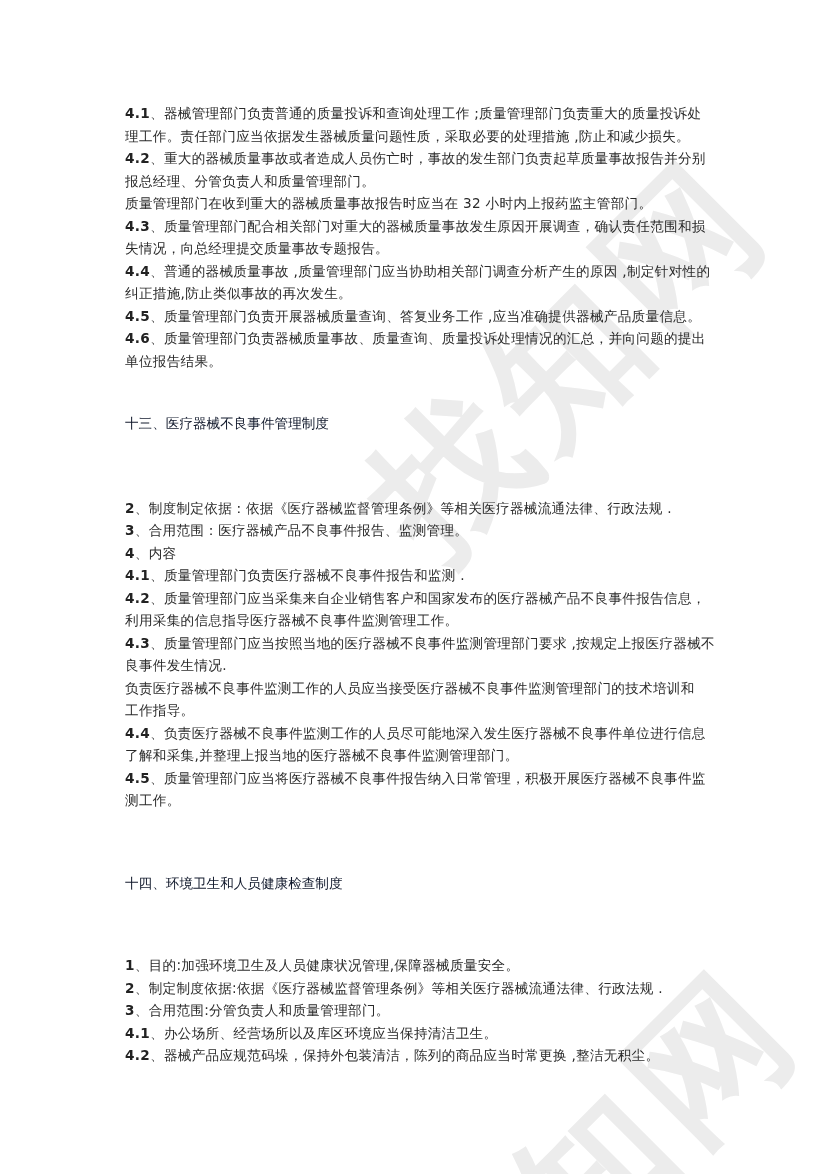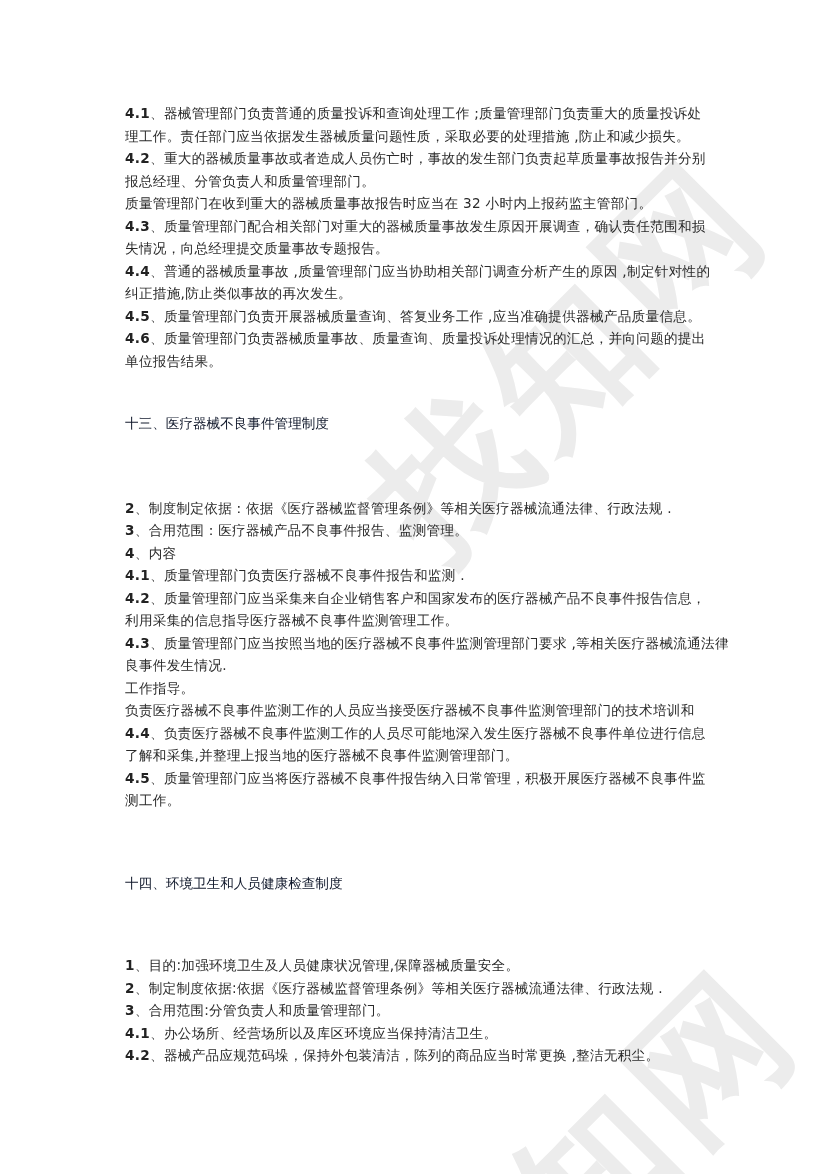--- a/index.html
+++ b/index.html
@@ -46,24 +46,24 @@
     <div class="gap-m"></div>
     <div class="heading">十三、医疗器械不良事件管理制度</div>
     <div class="gap-l"></div>
     <div id="s13">
         <div class="line"><span class="num">2</span><span class="txt">、制度制定依据：依据《医疗器械监督管理条例》等相关医疗器械流通法律、行政法规 .</span></div>
         <div class="line"><span class="num">3</span><span class="txt">、合用范围：医疗器械产品不良事件报告、监测管理。</span></div>
         <div class="line"><span class="num">4</span><span class="txt">、内容</span></div>
         <div class="line"><span class="num">4.1</span><span class="txt">、质量管理部门负责医疗器械不良事件报告和监测 .</span></div>
         <div class="line"><span class="num">4.2</span><span class="txt">、质量管理部门应当采集来自企业销售客户和国家发布的医疗器械产品不良事件报告信息，</span></div>
         <div class="line"><span class="num"></span><span class="txt">利用采集的信息指导医疗器械不良事件监测管理工作。</span></div>
-        <div class="line"><span class="num">4.3</span><span class="txt">、质量管理部门应当按照当地的医疗器械不良事件监测管理部门要求 ,等相关医疗器械流通法律</span></div>
+        <div class="line"><span class="num">4.3</span><span class="txt">、质量管理部门应当按照当地的医疗器械不良事件监测管理部门要求 ,按规定上报医疗器械不</span></div>
         <div class="line"><span class="num"></span><span class="txt">良事件发生情况.</span></div>
+        <div class="line"><span class="num"></span><span class="txt">负责医疗器械不良事件监测工作的人员应当接受医疗器械不良事件监测管理部门的技术培训和</span></div>
         <div class="line"><span class="num"></span><span class="txt">工作指导。</span></div>
-        <div class="line"><span class="num"></span><span class="txt">负责医疗器械不良事件监测工作的人员应当接受医疗器械不良事件监测管理部门的技术培训和</span></div>
         <div class="line"><span class="num">4.4</span><span class="txt">、负责医疗器械不良事件监测工作的人员尽可能地深入发生医疗器械不良事件单位进行信息</span></div>
         <div class="line"><span class="num"></span><span class="txt">了解和采集,并整理上报当地的医疗器械不良事件监测管理部门。</span></div>
         <div class="line"><span class="num">4.5</span><span class="txt">、质量管理部门应当将医疗器械不良事件报告纳入日常管理，积极开展医疗器械不良事件监</span></div>
         <div class="line"><span class="num"></span><span class="txt">测工作。</span></div>
       </div>
 
     <div class="gap-l" style="height:60px"></div>
     <div class="heading">十四、环境卫生和人员健康检查制度</div>
     <div class="gap-l" style="height:60px"></div>
     <div id="s14">

